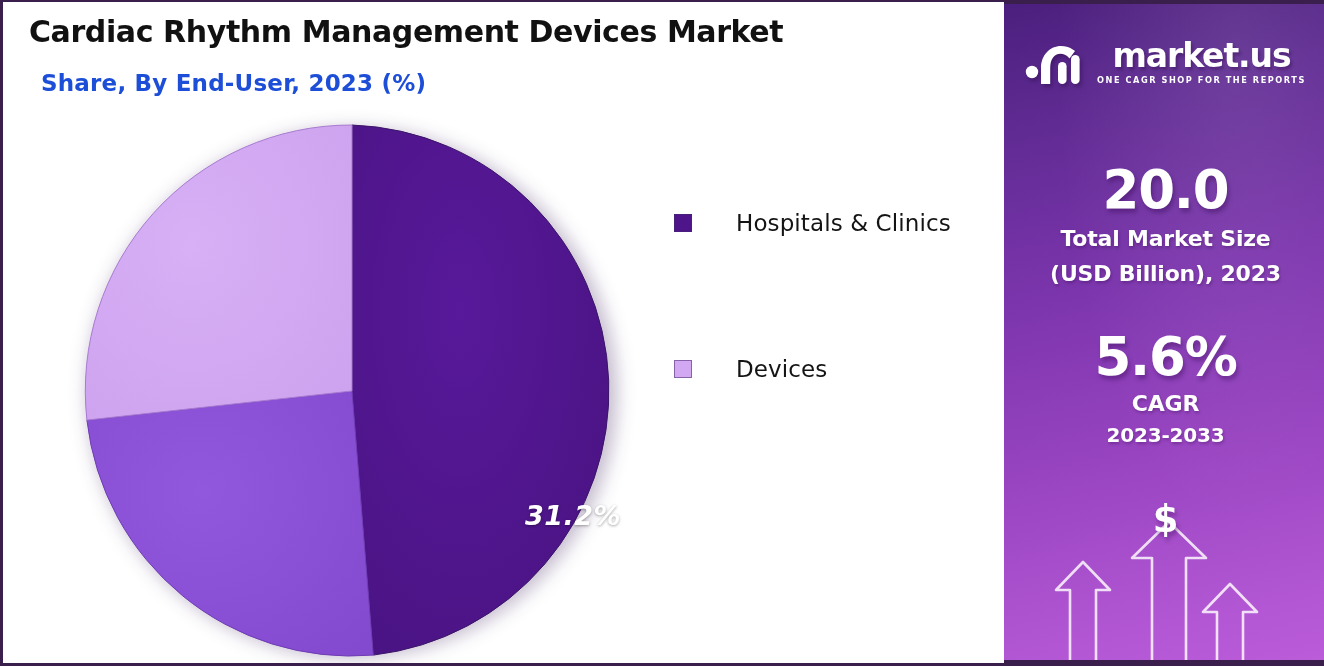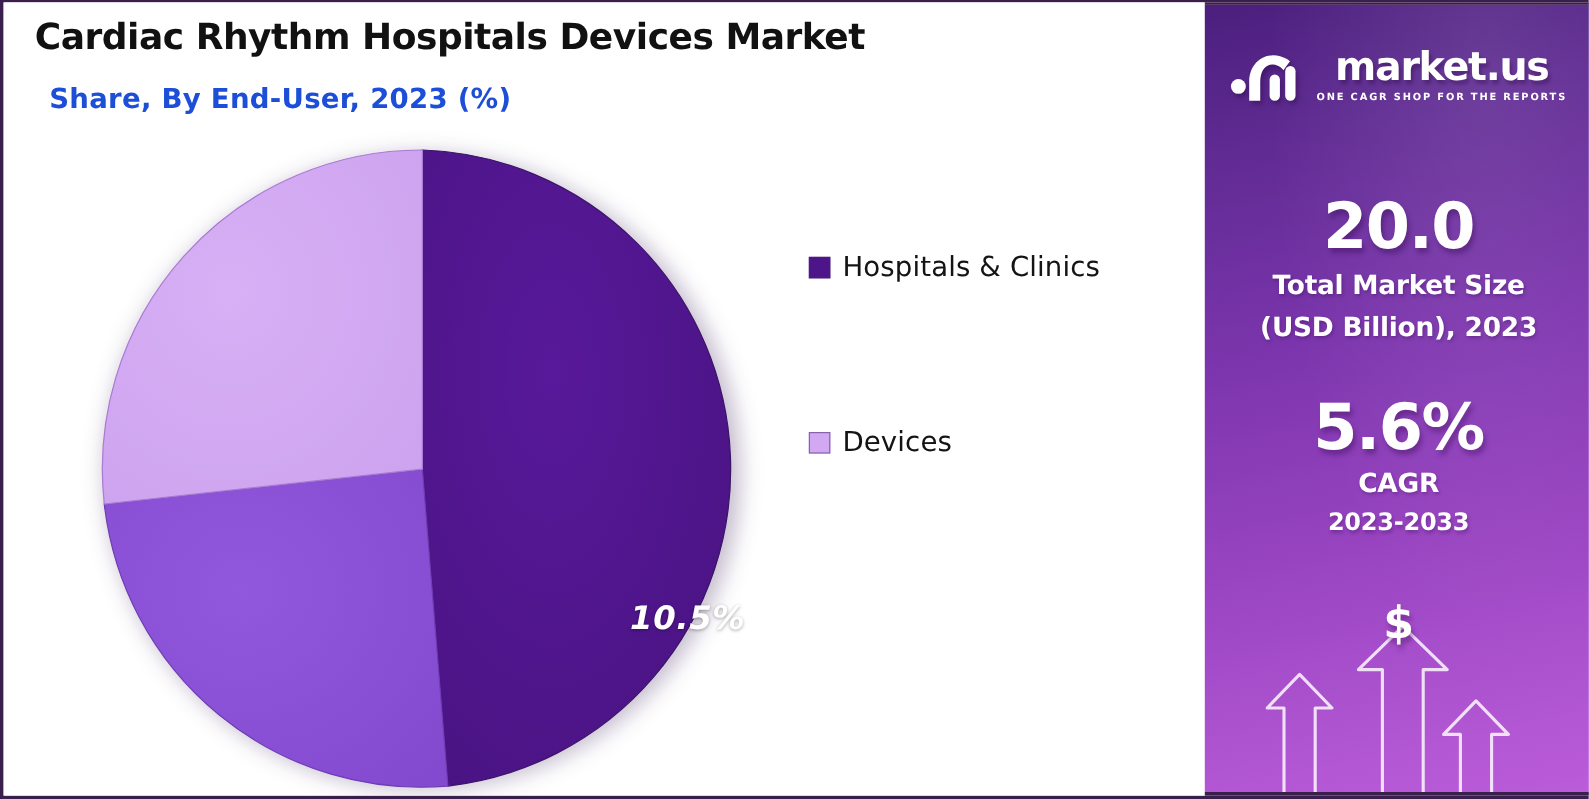--- a/index.html
+++ b/index.html
@@ -82,20 +82,21 @@
   .legend{
     position:absolute;
     left:671px; top:203px;
     width:320px;
   }
   .legend-item{
     display:flex;
     align-items:center;
     height:36px;
     margin-bottom:110px;
+    gap:34px;
   }
   .legend-item:last-child{ margin-bottom:0; }
   .legend-swatch{
     width:18px; height:18px;
     flex:0 0 auto;
     border:1px solid rgba(70,40,110,0.55);
     margin-right:10px;
   }
   .legend-label{
     font-size:23px;
@@ -196,21 +197,21 @@
     z-index:2;
   }
 </style>
 </head>
 <body>
 
 <div class="infographic">
 
   <div class="left-panel">
 
-    <div class="chart-title">Cardiac Rhythm Hospitals Devices Market</div>
+    <div class="chart-title">Cardiac Rhythm Management Devices Market</div>
 
     <div class="chart-subtitle">Share, By End-User, 2023 (%)</div>
 
     <div class="pie-wrap">
       <div class="pie-shadow"></div>
       <svg class="pie-svg" viewBox="0 0 542 542">
         <defs>
           <radialGradient id="gDark" cx="42%" cy="35%" r="78%">
             <stop offset="0%" stop-color="#58199a"></stop>
             <stop offset="100%" stop-color="#491382"></stop>
@@ -224,21 +225,21 @@
             <stop offset="100%" stop-color="#cda2ef"></stop>
           </radialGradient>
         </defs>
 
         <path id="slice-1" fill="url(#gDark)" stroke="#3b1468" stroke-width="1" d="M 271 271 L 271 5 A 266 266 0 0 1 292.3 535.1 Z"></path>
 
         <path id="slice-2" fill="url(#gMed)" stroke="#6f3cb4" stroke-width="1" d="M 271 271 L 292.3 535.1 A 266 266 0 0 1 5.9 300.1 Z"></path>
 
         <path id="slice-3" fill="url(#gLight)" stroke="#a87ad2" stroke-width="1" d="M 271 271 L 5.9 300.1 A 266 266 0 0 1 271 5 Z"></path>
       </svg>
-      <div class="pie-label">10.5%</div>
+      <div class="pie-label">31.2%</div>
     </div>
 
     <div class="legend">
       <div class="legend-item">
         <span class="legend-swatch" id="sw0" style="background: rgb(77, 21, 137);"></span>
         <span class="legend-label">Hospitals &amp; Clinics</span>
       </div>
       <div class="legend-item">
         <span class="legend-swatch" id="sw2" style="background: rgb(210, 168, 242);"></span>
         <span class="legend-label">Devices</span>

